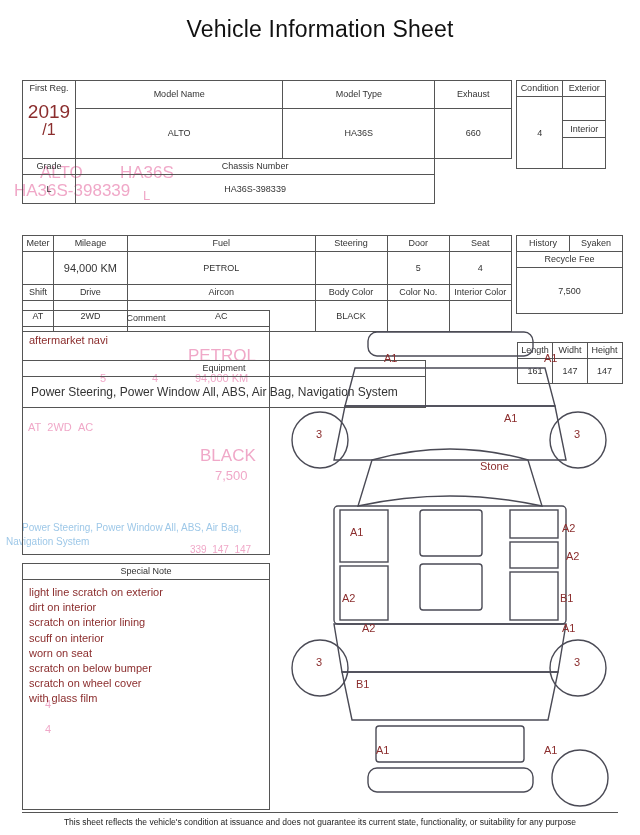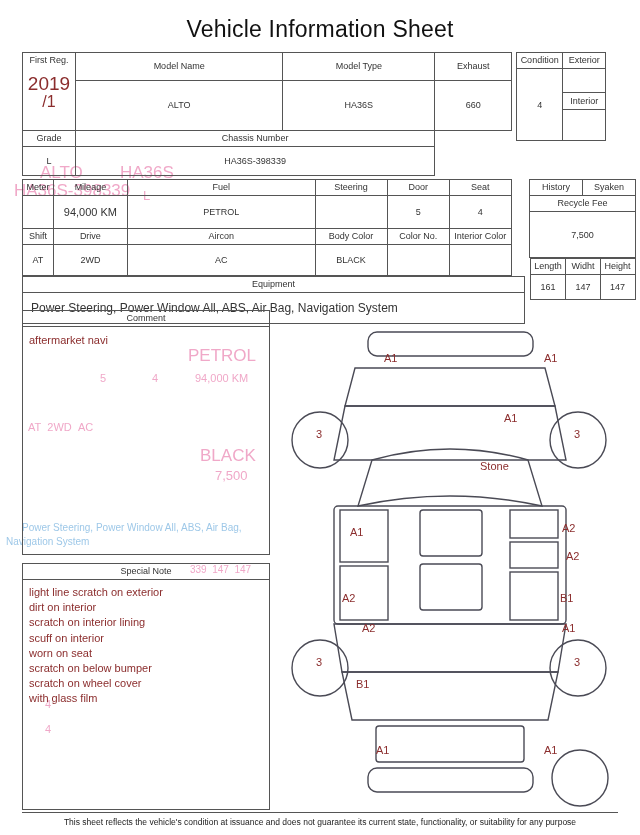--- a/index.html
+++ b/index.html
@@ -10,21 +10,21 @@
     position:relative;
     overflow:hidden;
   }
   .sheet{position:relative;width:640px;height:835px;}
   .title{
     text-align:center;font-size:23px;color:#111;font-weight:400;
     padding-top:16px;padding-bottom:10px;letter-spacing:.2px;
   }
   
   .top-wrap{position:absolute;left:22px;top:52px;width:596px;}
-  table.grid{border-collapse:collapse;}
+  table.grid{border-collapse:collapse;margin-top:28px;}
   table.grid td{
     border:1px solid #555;
     text-align:center;
     vertical-align:middle;
     padding:0;
     font-size:9px;
     color:#333;
   }
   .lbl{font-size:9px;color:#333;height:15px;line-height:15px;}
   .val{color:#8b2d2d;font-size:15px;height:26px;line-height:26px;}
@@ -84,21 +84,21 @@
     <div class="wm pink" style="left:143px;top:188px;font-size:13px;">L</div>
     <div class="wm pink" style="left:188px;top:346px;font-size:17px;">PETROL</div>
     <div class="wm pink" style="left:195px;top:372px;font-size:11px;">94,000 KM</div>
     <div class="wm pink" style="left:100px;top:372px;font-size:11px;">5</div>
     <div class="wm pink" style="left:152px;top:372px;font-size:11px;">4</div>
     <div class="wm pink" style="left:28px;top:421px;font-size:11px;">AT&nbsp;&nbsp;2WD&nbsp;&nbsp;AC</div>
     <div class="wm pink" style="left:200px;top:446px;font-size:17px;">BLACK</div>
     <div class="wm pink" style="left:215px;top:468px;font-size:13px;">7,500</div>
     <div class="wm blue" style="left:22px;top:522px;font-size:10px;">Power Steering, Power Window  All, ABS, Air Bag,</div>
     <div class="wm blue" style="left:6px;top:536px;font-size:10px;">Navigation System</div>
-    <div class="wm pink" style="left:190px;top:564px;font-size:10px;">339&nbsp;&nbsp;147&nbsp;&nbsp;147</div>
+    <div class="wm pink" style="left:190px;top:544px;font-size:10px;">339&nbsp;&nbsp;147&nbsp;&nbsp;147</div>
     <div class="wm pink" style="left:45px;top:698px;font-size:11px;">4</div>
     <div class="wm pink" style="left:45px;top:723px;font-size:11px;">4</div>
     <div class="wm grey" style="left:22px;top:200px;font-size:10px;">&nbsp;</div>
   </div>
 
   <div class="title">Vehicle Information Sheet</div>
 
   <div class="top-wrap">
     <table style="border-collapse:collapse;width:596px;">
       <tbody>
@@ -194,21 +194,21 @@
               <td class="blk" style="height:30px;">AT</td>
               <td class="blk" style="height:30px;">2WD</td>
               <td class="blk" style="height:30px;">AC</td>
               <td class="val val-lg" style="height:30px;">BLACK</td>
               <td style="height:30px;"></td>
               <td style="height:30px;"></td>
             </tr>
           </tbody>
               </table>
 
-          <table class="grid" style="width:503px;">
+          <table class="grid" style="width:404px;">
             <tbody>
                   <tr>
               <td class="lbl" style="height:15px;">Equipment</td>
             </tr>
             <tr>
               <td class="val" style="height:30px;font-size:12px;text-align:left;padding-left:8px;">Power Steering, Power Window  All, ABS, Air Bag, Navigation System</td>
             </tr>
           </tbody>
               </table>
         </td>

